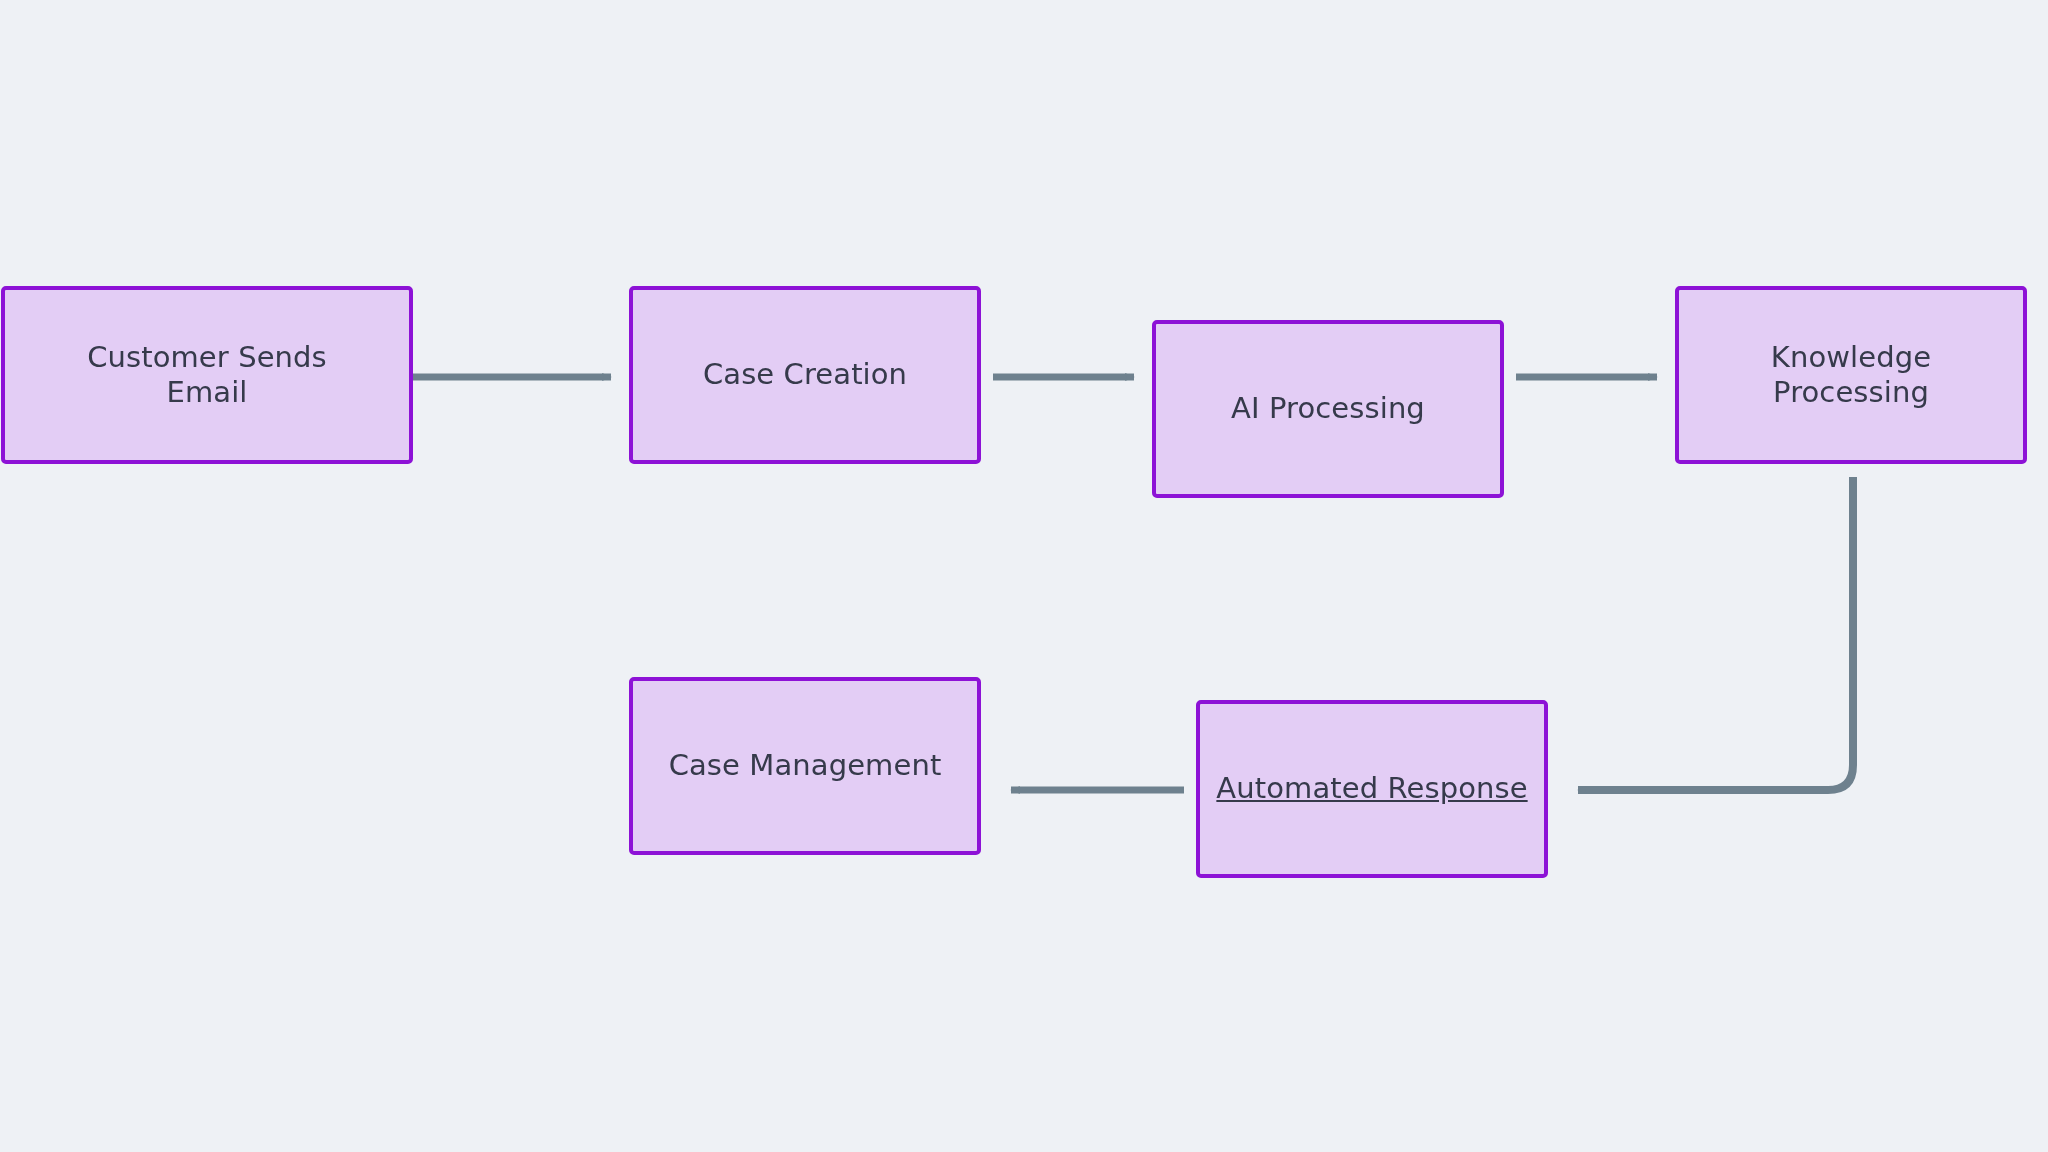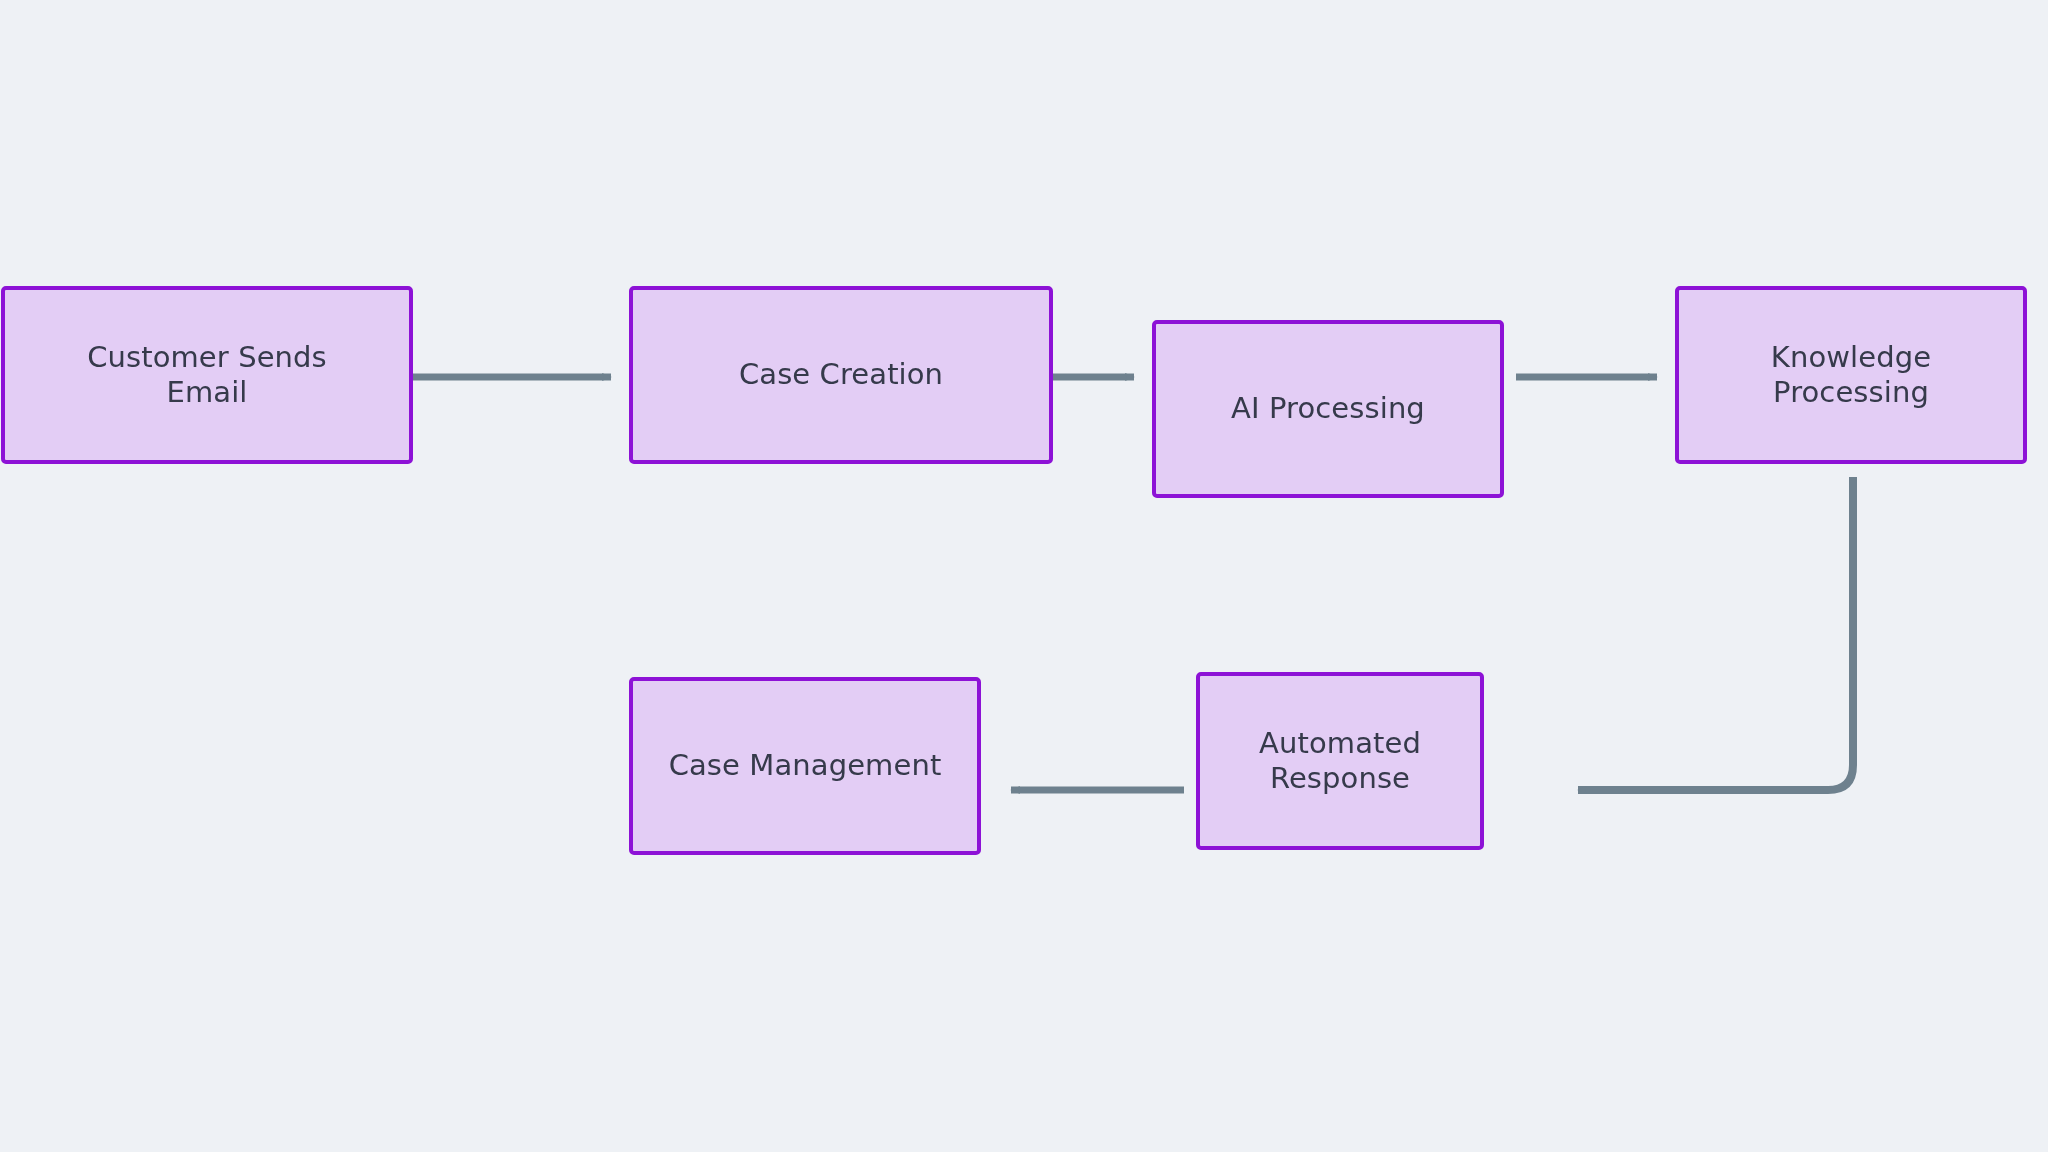--- a/index.html
+++ b/index.html
@@ -79,34 +79,34 @@
     <g>
       <path d="M1184,790 L1011,790" stroke="#6e818e" stroke-width="7" fill="none" stroke-linecap="butt" marker-end="url(#arrowhead-right)"></path>
     </g>
   </svg>
 
   <div class="node" style="left:1px; top:286px; width:412px; height:178px;">
     <span class="node-label">Customer Sends
 Email</span>
   </div>
 
-  <div class="node" style="left:629px; top:286px; width:424px; height:178px;">
+  <div class="node" style="left:629px; top:286px; width:352px; height:178px;">
     <span class="node-label">Case Creation</span>
   </div>
 
   <div class="node" style="left:1152px; top:286px; width:352px; height:178px;margin-top:34px;">
     <span class="node-label">AI Processing</span>
   </div>
 
   <div class="node" style="left:1675px; top:286px; width:352px; height:178px;">
     <span class="node-label">Knowledge
 Processing</span>
   </div>
 
-  <div class="node" style="left:1196px; top:672px; width:288px; height:178px;">
+  <div class="node" style="left:1196px; top:700px; width:352px; height:178px;text-decoration:underline;">
     <span class="node-label">Automated Response</span>
   </div>
 
   <div class="node" style="left:629px; top:677px; width:352px; height:178px;">
     <span class="node-label">Case Management</span>
   </div>
 
 </div>
 
 </body></html>

